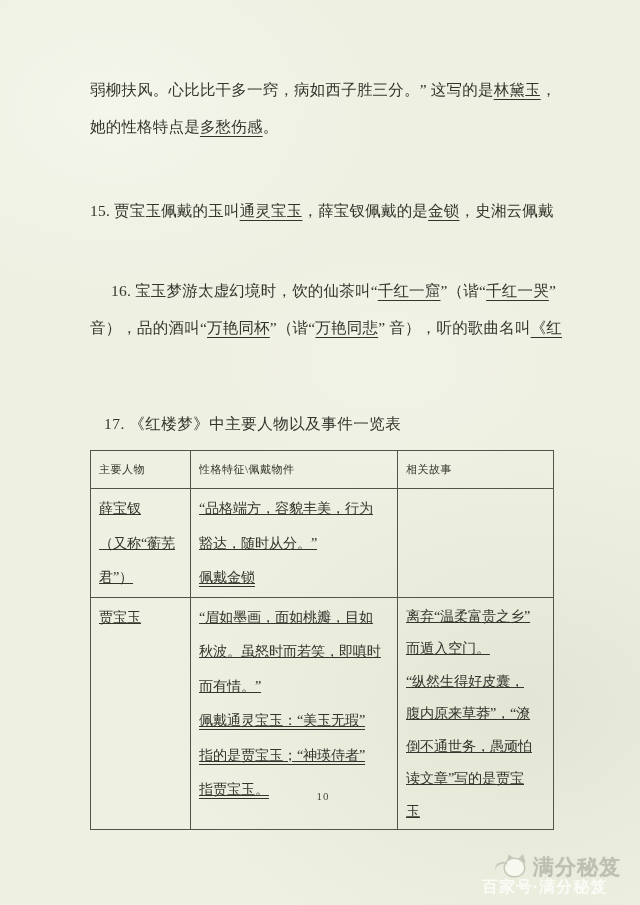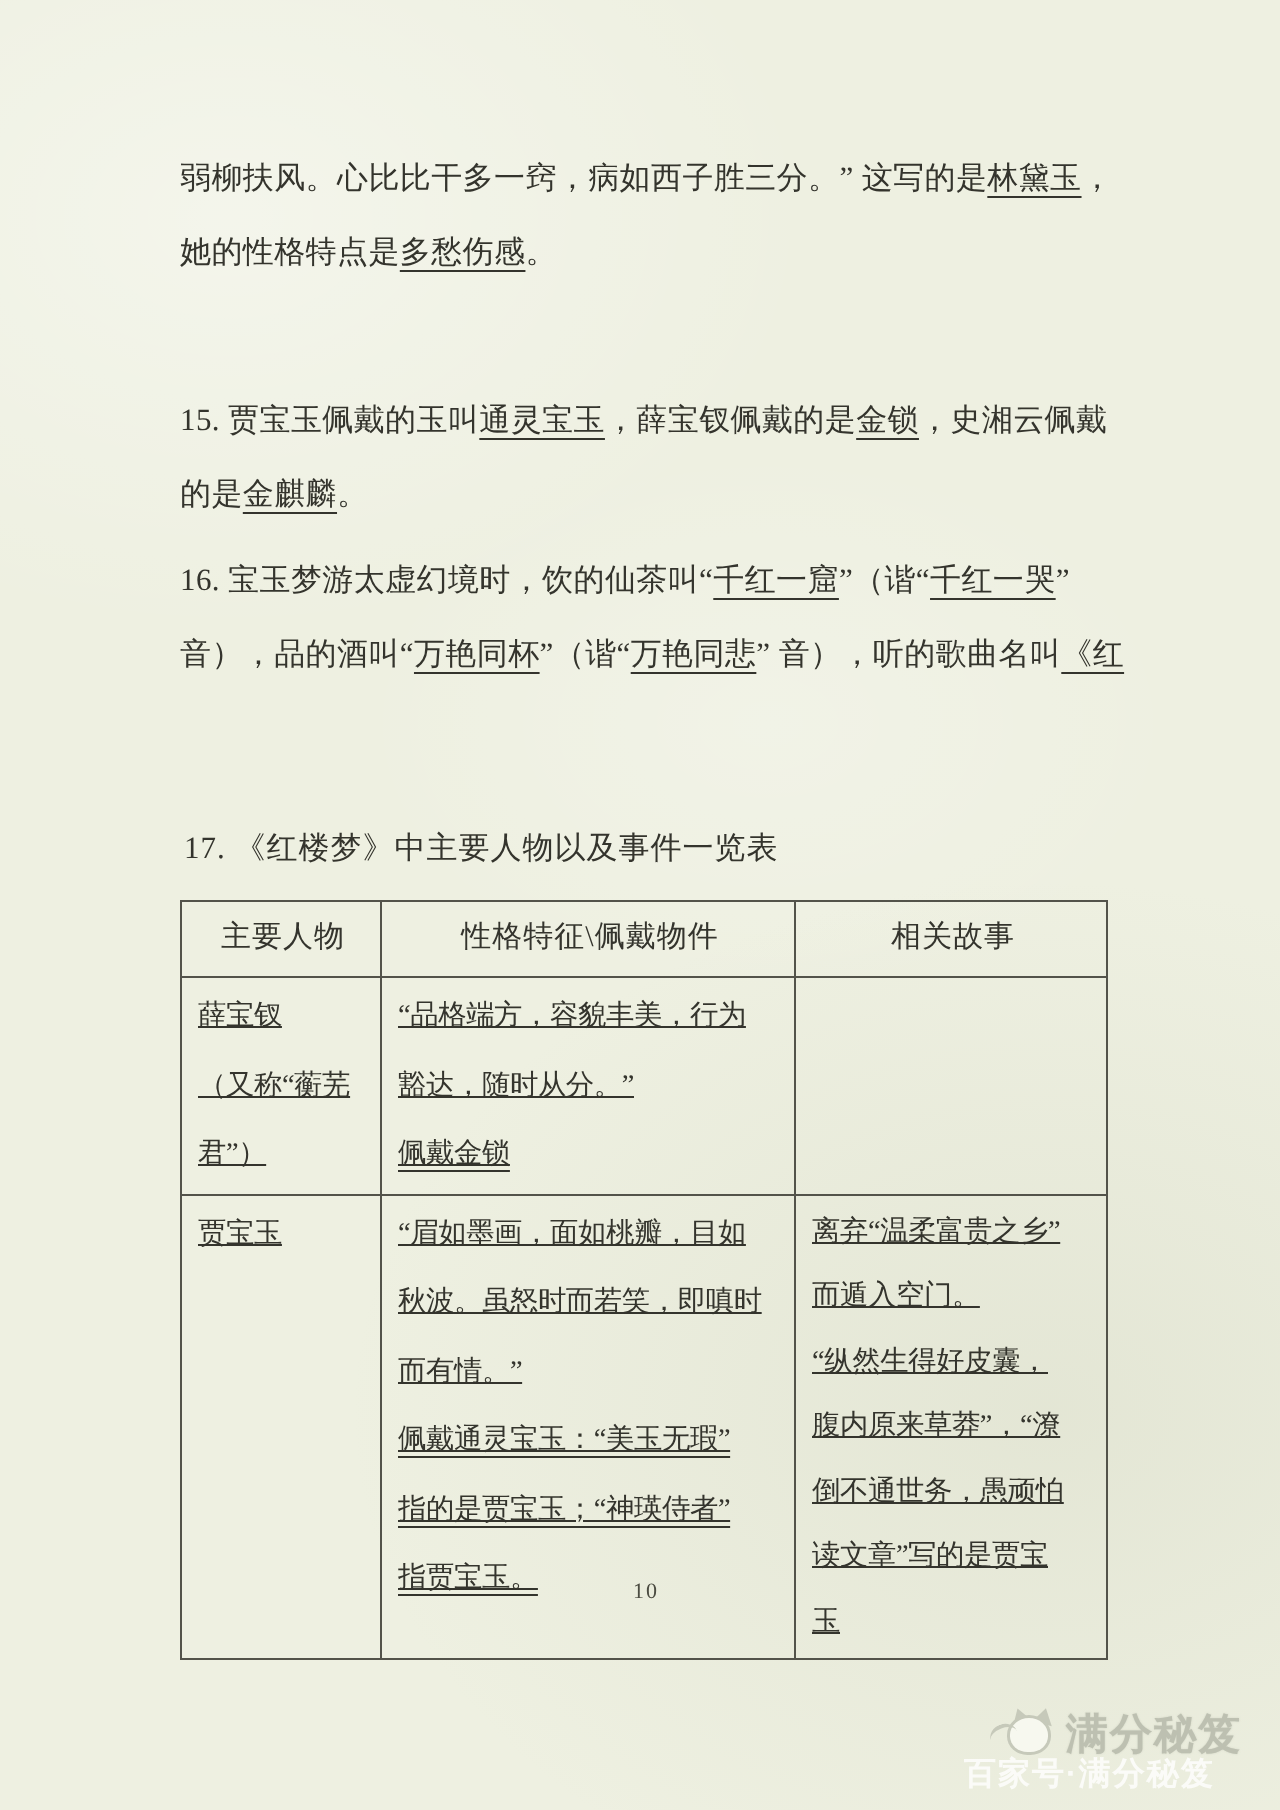--- a/index.html
+++ b/index.html
@@ -17,43 +17,43 @@
     color:#34342d;
   }
   
   .para{
     position:absolute;left:90px;width:466px;
     font-size:15.5px;letter-spacing:0.2px;
   }
   .tline{height:37px;line-height:37px;white-space:nowrap;}
   #p14{top:71px;}
   #p15{top:192px;}
-  #p16{top:272px;}
+  #p16{top:272px;text-align:right;}
   .u{text-decoration:underline;text-underline-offset:4px;text-decoration-thickness:1px;}
   
   .table-title{
-    position:absolute;left:92px;top:414px;width:466px;
+    position:absolute;left:104px;top:414px;width:466px;
     font-size:15.5px;letter-spacing:0.5px;
   }
   
   table.chart{
     position:absolute;left:90px;top:450px;
     border-collapse:collapse;table-layout:fixed;
     width:463px;
   }
   table.chart td,table.chart th{
     border:1.5px solid #53534a;
     vertical-align:top;text-align:left;
     padding:2px 6px 2px 8px;
     font-weight:normal;
     overflow:hidden;
   }
   col.c1{width:100px;} col.c2{width:207px;} col.c3{width:156px;}
   tr.hrow{height:37px;}
-  tr.hrow th{font-size:15px;letter-spacing:0.5px;line-height:33px;white-space:nowrap;text-align:center;}
+  tr.hrow th{font-size:11px;letter-spacing:0.5px;line-height:33px;white-space:nowrap;}
   tr#r1{height:103px;}
   tr#r2{height:226px;}
   .cline{line-height:34.5px;font-size:14.2px;letter-spacing:-0.2px;white-space:nowrap;text-decoration:underline;}
   #r2 td.c3cell .cline{line-height:32.5px;}
   
   .page-number{
     position:absolute;left:308px;top:790px;width:30px;
     font-size:11px;color:#4c4c42;text-align:center;letter-spacing:1px;
   }
   .watermark{
@@ -97,21 +97,20 @@
 
 <div class="page">
 
   <div id="paragraphs-root">
       <div class="para" id="p14">
         <div class="tline"><span>弱柳扶风。心比比干多一窍，病如西子胜三分。” 这写的是</span><span class="u">林黛玉</span><span>，</span></div>
         <div class="tline"><span>她的性格特点是</span><span class="u">多愁伤感</span><span>。</span></div>
       </div>
       <div class="para" id="p15">
         <div class="tline"><span>15. 贾宝玉佩戴的玉叫</span><span class="u">通灵宝玉</span><span>，薛宝钗佩戴的是</span><span class="u">金锁</span><span>，史湘云佩戴</span></div>
-        <div class="tline"><span>的是</span><span class="u">金麒麟</span><span>。</span></div>
       </div>
       <div class="para" id="p16">
         <div class="tline"><span>16. 宝玉梦游太虚幻境时，饮的仙茶叫“</span><span class="u">千红一窟</span><span>”（谐“</span><span class="u">千红一哭</span><span>”</span></div>
         <div class="tline"><span>音），品的酒叫“</span><span class="u">万艳同杯</span><span>”（谐“</span><span class="u">万艳同悲</span><span>” 音），听的歌曲名叫</span><span class="u">《红</span></div>
       </div>
     </div>
 
   <div class="table-title">17. 《红楼梦》中主要人物以及事件一览表</div>
 
   <table class="chart">

